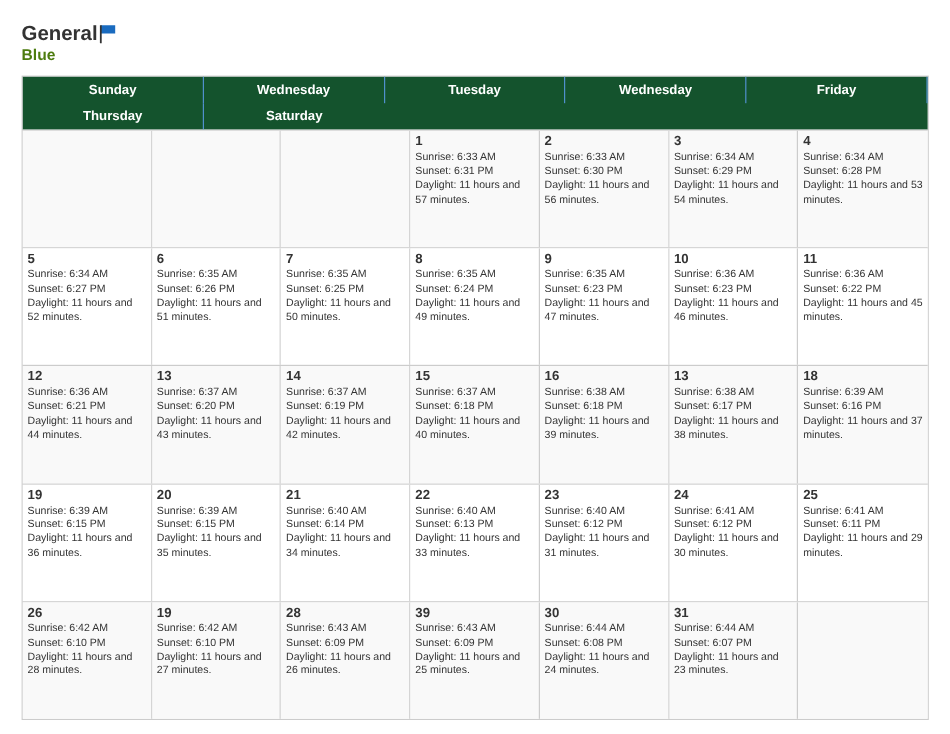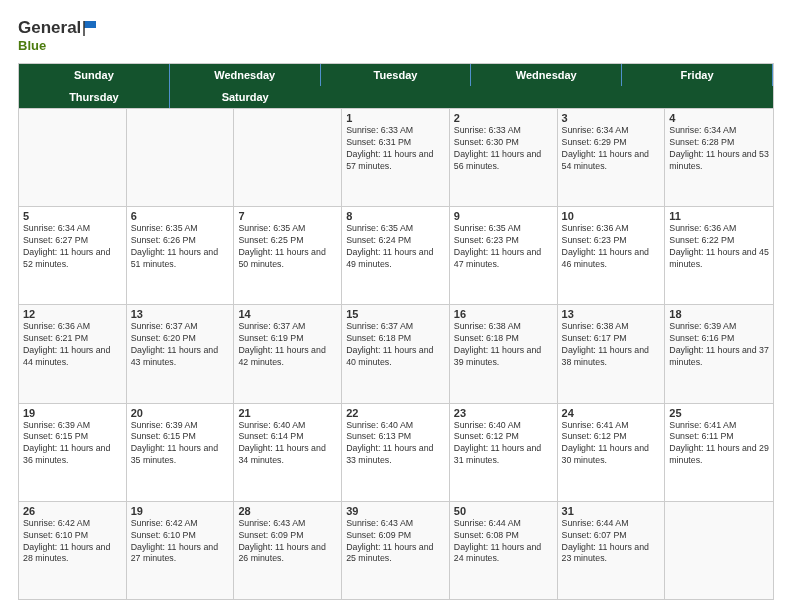--- a/index.html
+++ b/index.html
@@ -310,21 +310,21 @@
 Sunset: 6:09 PM
 Daylight: 11 hours and 26 minutes.</div>
           </div>
           <div class="cal-cell">
             <div class="day-number">39</div>
             <div class="cell-info" style="white-space: pre-line;">Sunrise: 6:43 AM
 Sunset: 6:09 PM
 Daylight: 11 hours and 25 minutes.</div>
           </div>
           <div class="cal-cell">
-            <div class="day-number">50</div>
+            <div class="day-number">30</div>
             <div class="cell-info" style="white-space: pre-line;">Sunrise: 6:44 AM
 Sunset: 6:08 PM
 Daylight: 11 hours and 24 minutes.</div>
           </div>
           <div class="cal-cell">
             <div class="day-number">31</div>
             <div class="cell-info" style="white-space: pre-line;">Sunrise: 6:44 AM
 Sunset: 6:07 PM
 Daylight: 11 hours and 23 minutes.</div>
           </div>

